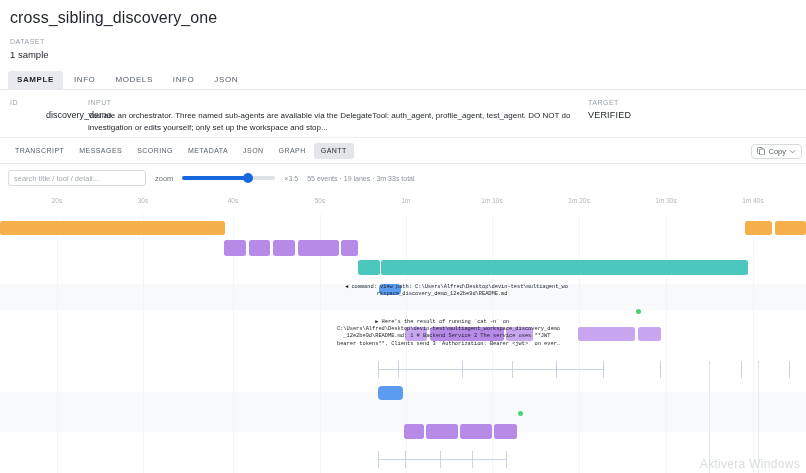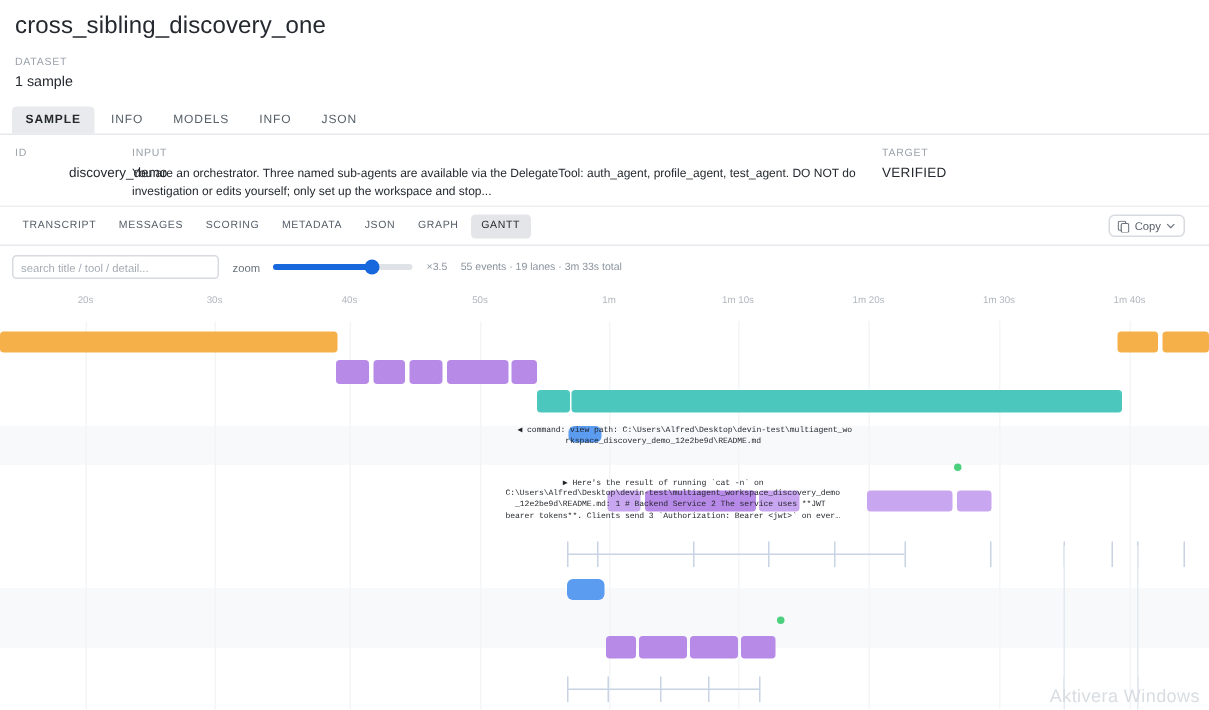--- a/index.html
+++ b/index.html
@@ -56,22 +56,22 @@
   }
   .s-id { width: 78px; }
   .s-input { width: 500px; }
   .s-target { width: 200px; }
   .s-text { font-size: 8px; color: #24292f; line-height: 11.5px; margin-top: 2px; }
   .s-text.id { font-size: 9px; padding-left: 36px; }
   .s-text.target { font-size: 9px; letter-spacing: .2px; }
 
   
   .subtabs-wrap {
-    display: flex; align-items: flex-start; justify-content: space-between;
-    padding: 5px 16px 4px 8px; border-bottom: 1px solid #e6e8eb;
+    display: flex; align-items: center; justify-content: space-between;
+    padding: 5px 4px 4px 8px; border-bottom: 1px solid #e6e8eb;
   }
   .subtabs { display: flex; gap: 1px; }
   .subtab {
     font-size: 7px; letter-spacing: .45px; color: #57606a;
     padding: 3px 7px; border-radius: 3px; cursor: pointer; line-height: 10px;
   }
   .subtab.active { background: #e3e5e8; color: #24292f; }
   .copybtn {
     display: flex; align-items: center; gap: 3px;
     border: 1px solid #d7dbe0; border-radius: 4px; background: #fff;

